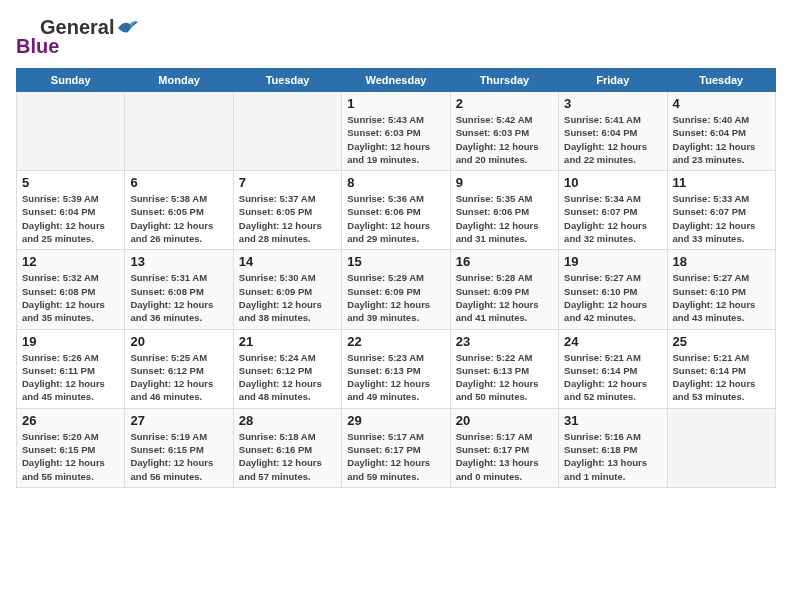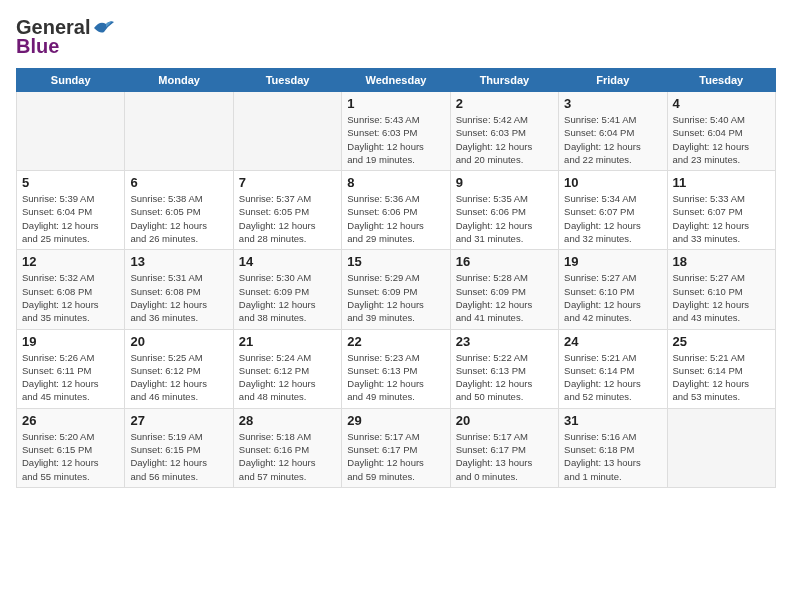--- a/index.html
+++ b/index.html
@@ -64,32 +64,33 @@
     .day-number {
       font-size: 13px;
       font-weight: bold;
       color: #222;
       margin-bottom: 2px;
     }
     .day-info {
       color: #444;
       font-size: 9.5px;
       line-height: 1.4;
+      font-weight: bold;
     }
     .empty-cell {
       background: #f5f5f5 !important;
     }
   </style>
 </head>
 <body>
 
 <div class="header">
   <div class="logo">
     <div style="display:flex;align-items:center;">
-      <span style="font-size:20px;font-weight:bold;color:#333;">General</span>
+      <span style="font-size:20px;font-weight:bold;color:#333;margin-left:24px;">General</span>
       <svg width="22" height="18" viewBox="0 0 22 18" style="margin-left:2px;margin-bottom:2px;">
         <path d="M2,10 Q8,2 14,6 Q18,2 22,4 Q16,8 12,14 Q8,16 2,10Z" fill="#2c6fad"></path>
         <path d="M14,6 Q16,4 20,3 Q17,7 14,9Z" fill="#5599cc"></path>
       </svg>
     </div>
     <span style="font-size:20px;font-weight:bold;color:#701a75;margin-top:-4px;">Blue</span>
   </div>
 </div>
 
 <table class="calendar">

